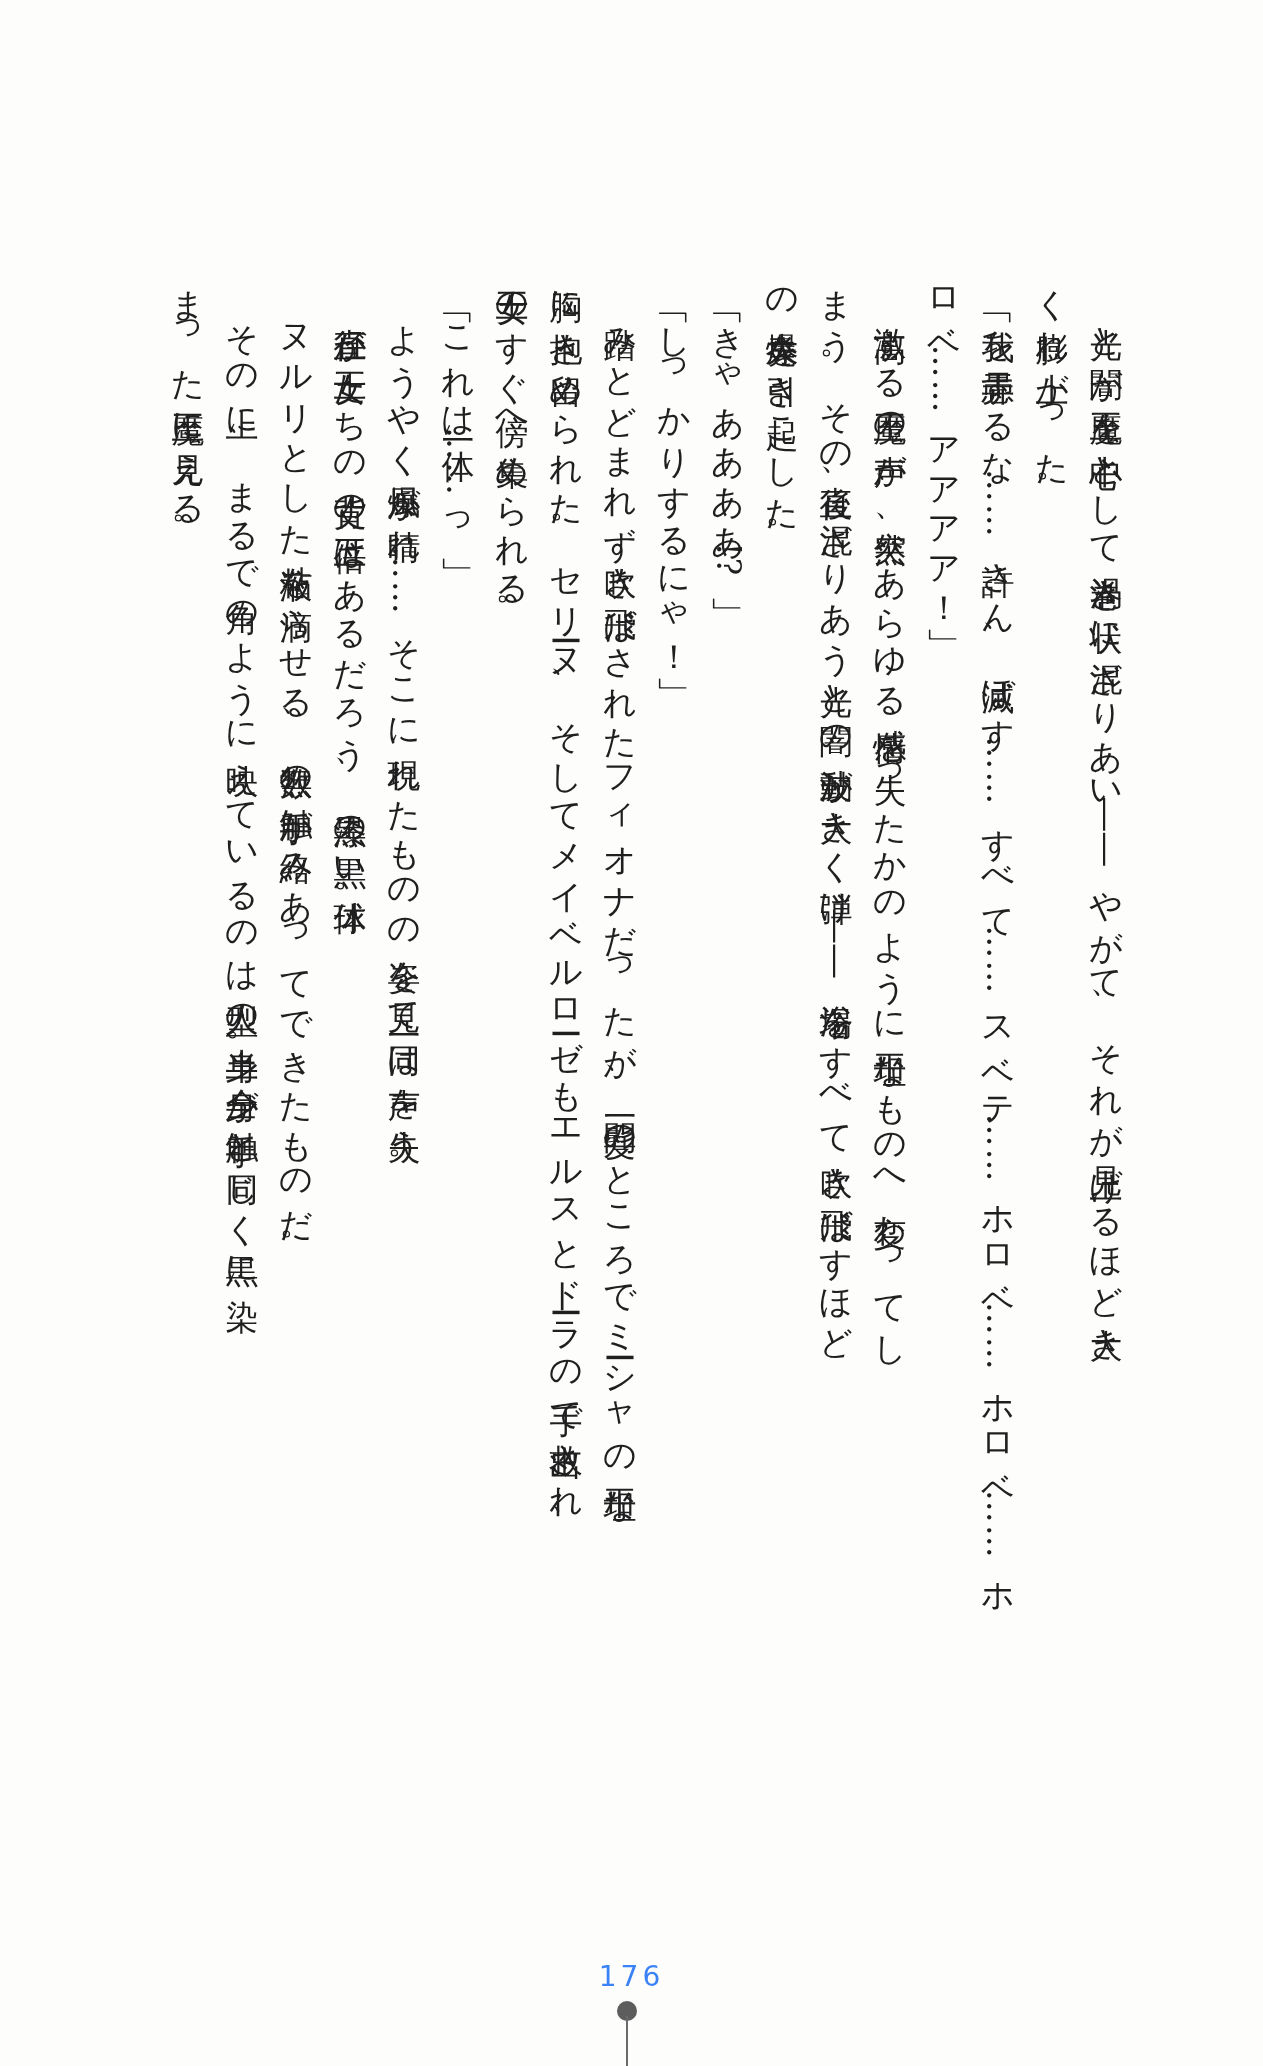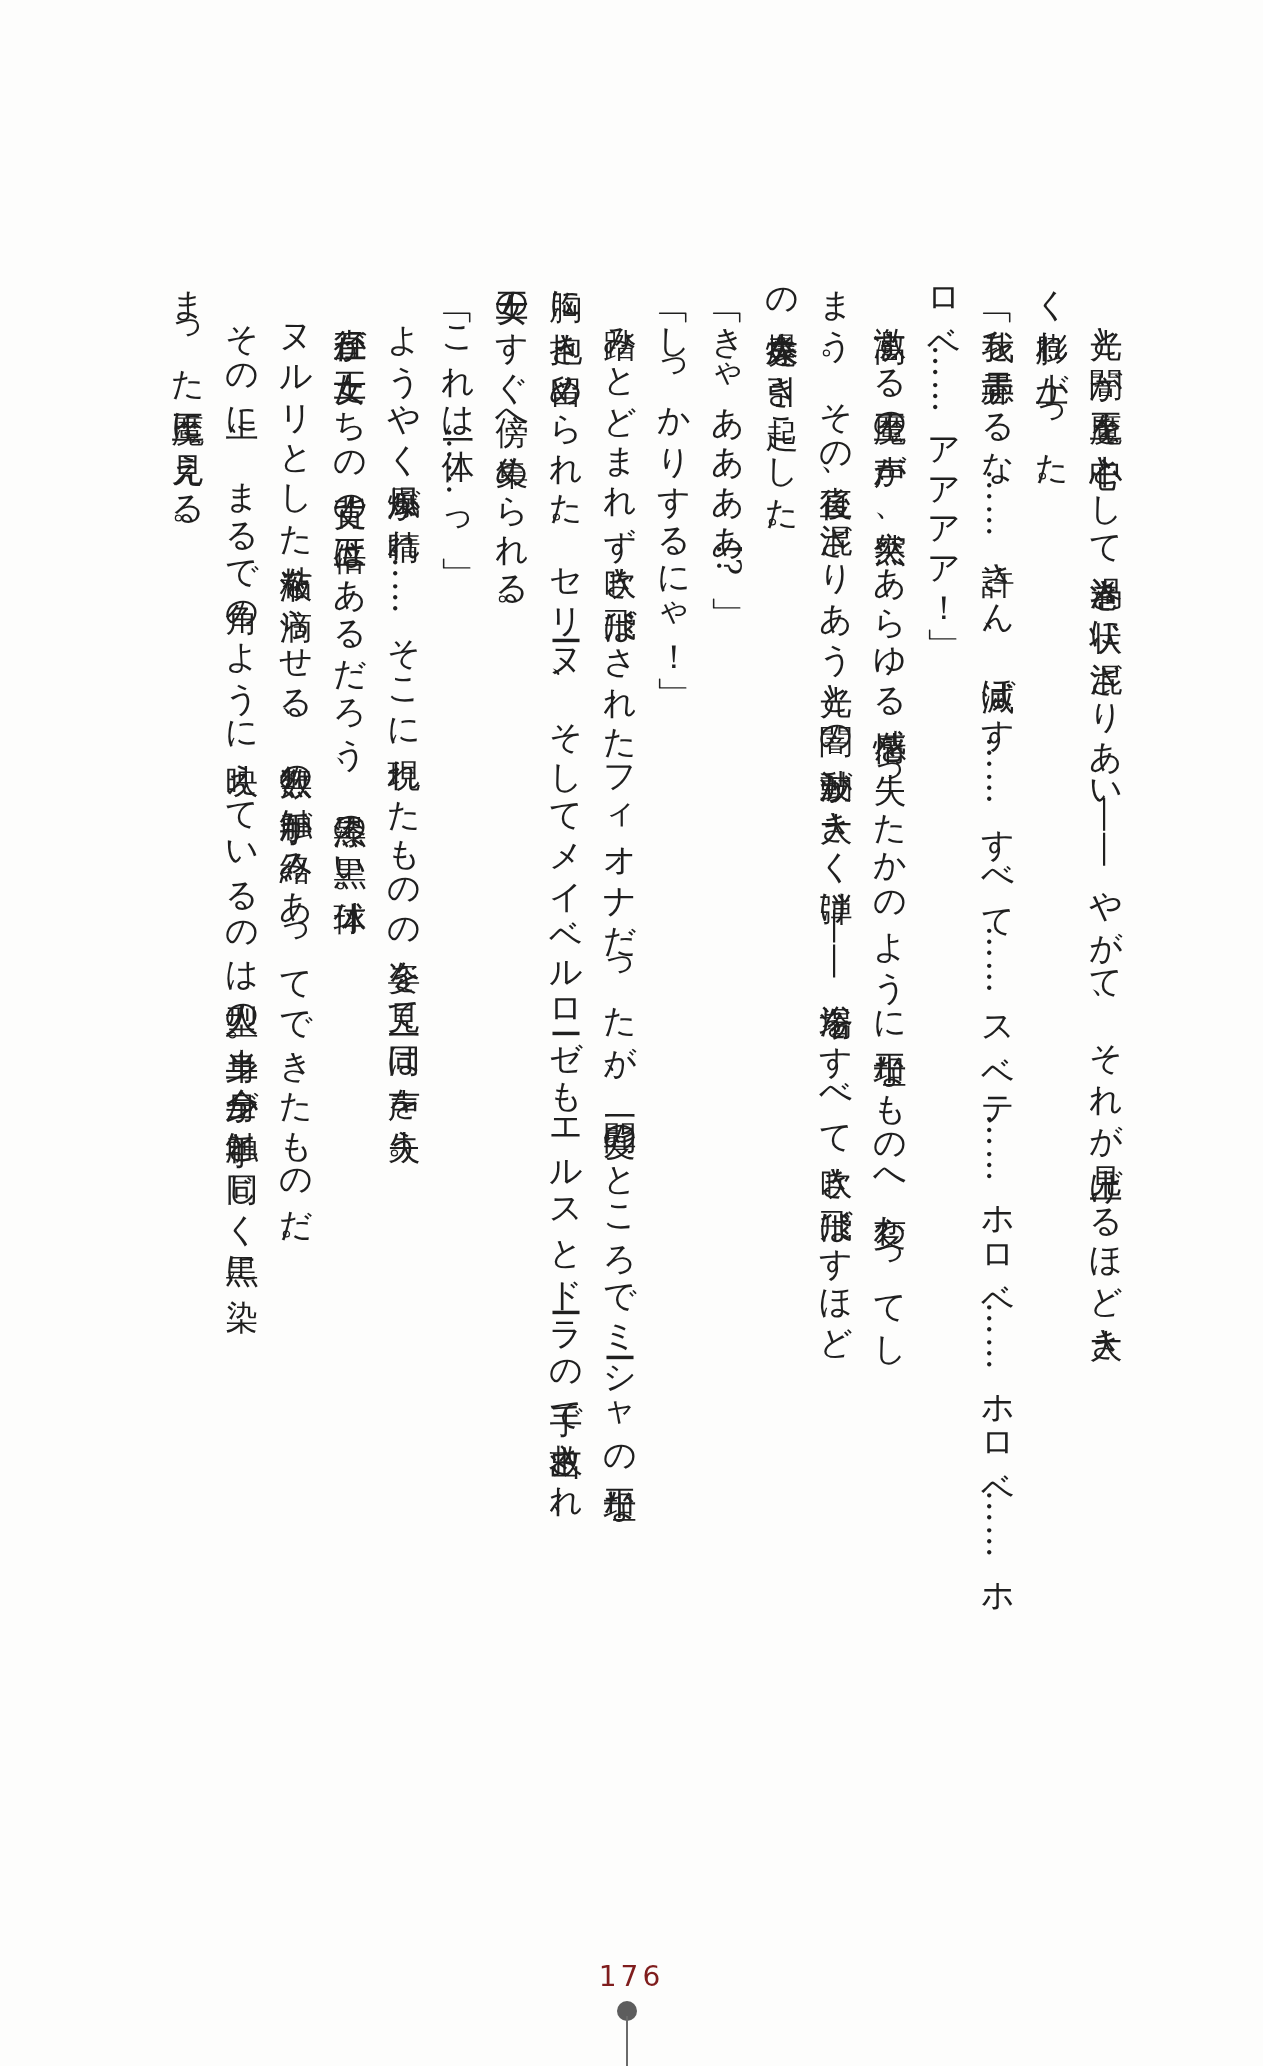--- a/index.html
+++ b/index.html
@@ -33,21 +33,21 @@
     height:210px;
   }
   .page-number{
     position:absolute;
     top:1960px;left:0;right:0;
     text-align:center;
     font-family:"DejaVu Sans","Liberation Sans",sans-serif;
     font-weight:400;
     font-size:28px;
     letter-spacing:4px;
-    color:#7f1d1d;
+    color:#3b82f6;
   }
   .ornament-dot{
     position:absolute;
     top:2001px;left:617px;
     width:20px;height:20px;
     border-radius:50%;
     background:#5d5d5d;
   }
   .ornament-line{
     position:absolute;

